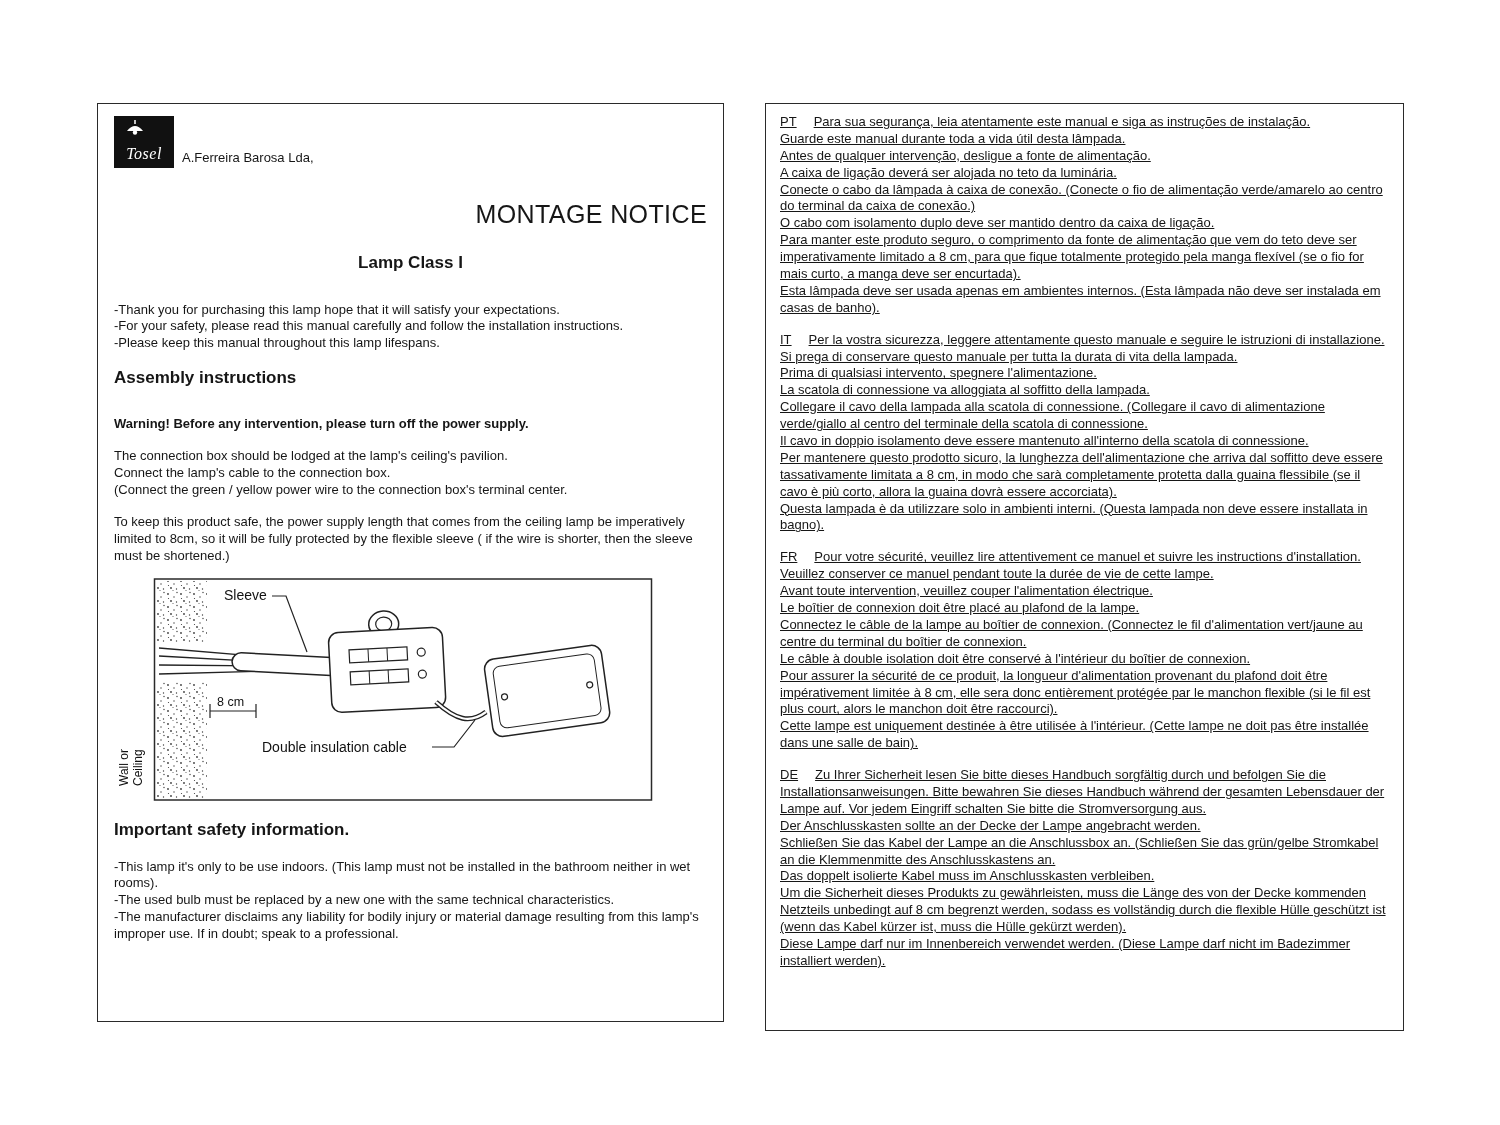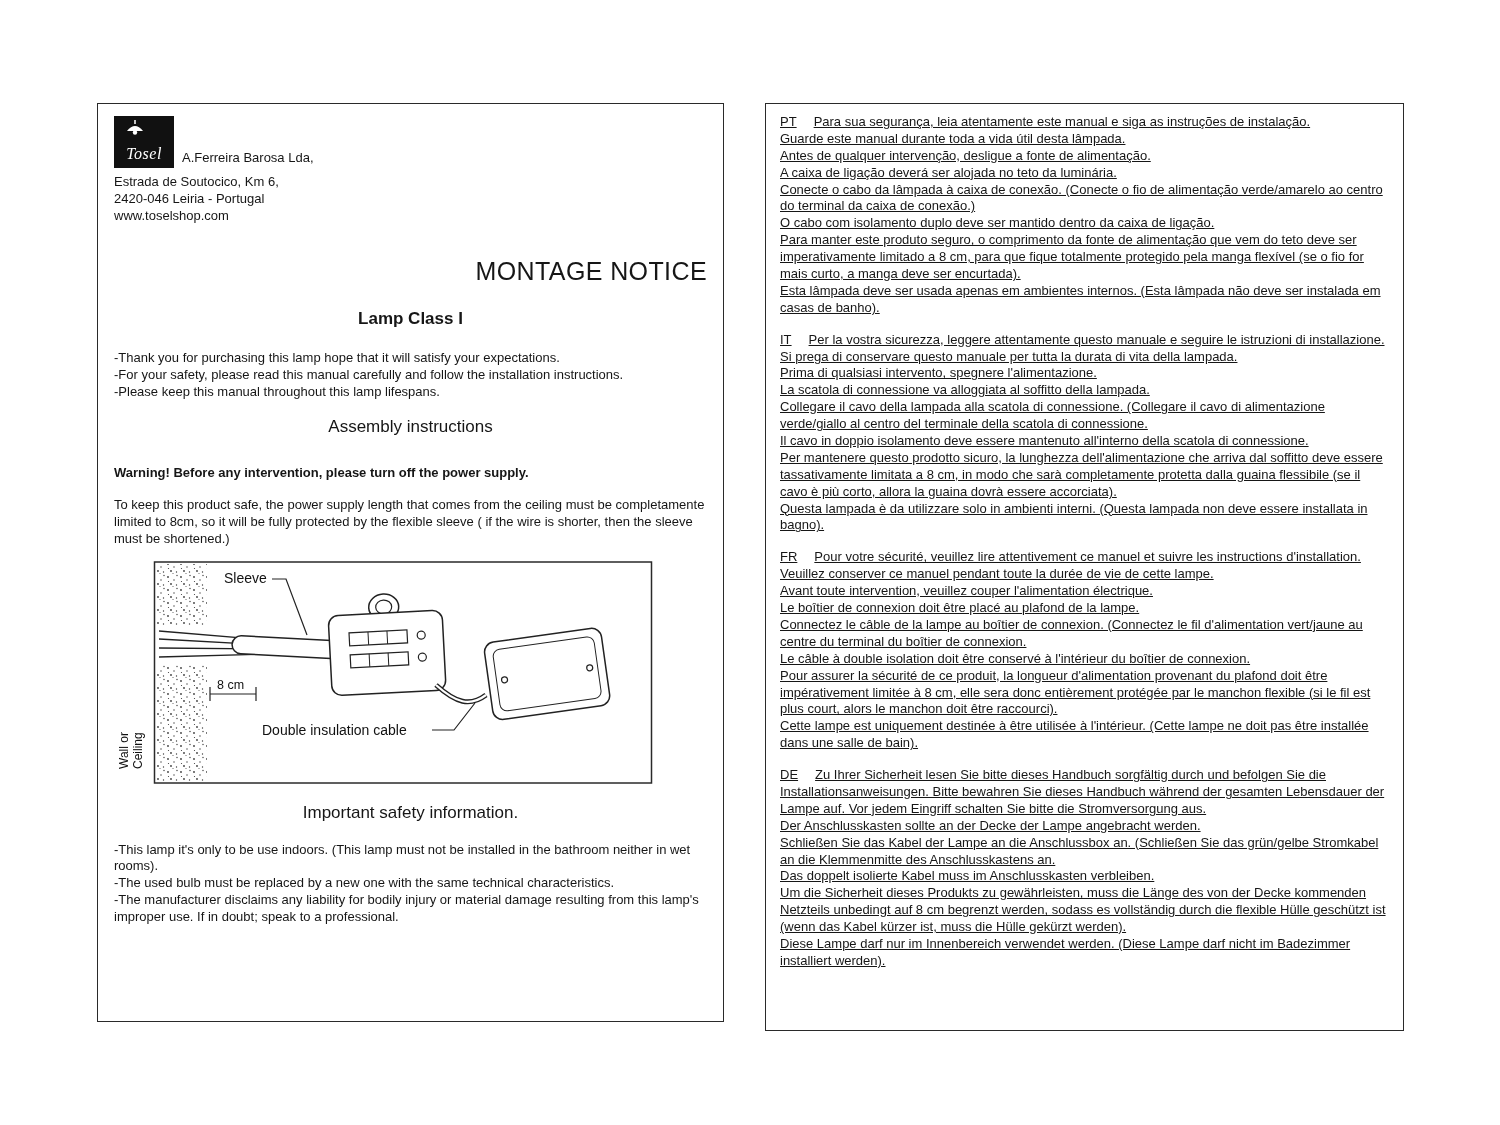--- a/index.html
+++ b/index.html
@@ -36,22 +36,22 @@
     font-size: 16px; letter-spacing: 0.5px;
   }
   .company-name { padding-bottom: 1px; }
   .address { margin-top: 6px; white-space: pre-line; }
   .doc-title {
     text-align: right; font-size: 25px; font-weight: 400;
     letter-spacing: 0.4px; margin-top: 30px;
   }
   .doc-subtitle { text-align: center; font-size: 17px; font-weight: 700; margin-top: 21px; }
   .pre { white-space: pre-line; }
-  .intro { margin-top: 20px; }
-  .section-heading { text-align: center; font-size: 17px; font-weight: 400; margin-top: 15px; }
+  .intro { margin-top: 28px; }
+  .section-heading { text-align: left; font-size: 17px; font-weight: 700; margin-top: 15px; }
   .warning { font-weight: 700; margin-top: 27px; }
   .block { margin-top: 15px; }
   .diagram { margin-top: 13px; }
   .safety-heading { margin-top: 13px; }
   .safety-text { margin-top: 17px; }
   .lang-section { white-space: pre-line; margin-bottom: 15px; text-decoration: underline; }
   .lang-section:last-child { margin-bottom: 0; }
   .lang-code { margin-right: 17px; }
   svg text { font-family: "Liberation Sans", sans-serif; }
 </style>
@@ -67,38 +67,38 @@
         <svg class="logo-lamp" width="22" height="16" viewBox="0 0 22 16">
           <line x1="11" y1="0" x2="11" y2="4" stroke="#fff" stroke-width="1.5"></line>
           <path d="M3 11 Q11 1 19 11 Z" fill="#fff"></path>
           <circle cx="11" cy="12.5" r="2.2" fill="#fff"></circle>
         </svg>
         <span class="logo-text">Tosel</span>
       </div>
       <div class="company-name">A.Ferreira Barosa Lda,</div>
     </div>
 
-    <div class="address pre">Estrada de Soutocico, Km 6,
-2420-046 Leiria - Portugal
-www.toselshop.com</div>
 
     <h1 class="doc-title">MONTAGE NOTICE</h1>
     <h2 class="doc-subtitle">Lamp Class I</h2>
 
     <p class="pre intro">-Thank you for purchasing this lamp hope that it will satisfy your expectations.
 -For your safety, please read this manual carefully and follow the installation instructions.
 -Please keep this manual throughout this lamp lifespans.</p>
 
     <h2 class="section-heading">Assembly instructions</h2>
 
     <p class="warning">Warning! Before any intervention, please turn off the power supply.</p>
 
-
-
-    <p class="block">To keep this product safe, the power supply length that comes from the ceiling must be completamente limited to 8cm, so it will be fully protected by the flexible sleeve ( if the wire is shorter, then the sleeve must be shortened.)</p>
+    <p class="pre block">The connection box should be lodged at the lamp's ceiling's pavilion.
+Connect the lamp's cable to the connection box.
+(Connect the green / yellow power wire to the connection box's terminal center.</p>
+
+
+    <p class="block">To keep this product safe, the power supply length that comes from the ceiling lamp be imperatively limited to 8cm, so it will be fully protected by the flexible sleeve ( if the wire is shorter, then the sleeve must be shortened.)</p>
 
     <div class="diagram">
       <svg width="540" height="224" viewBox="0 0 540 224">
         <defs>
           <pattern id="speck" width="13" height="13" patternUnits="userSpaceOnUse">
             <circle cx="2" cy="3" r="0.9" fill="#3c3c3c"></circle>
             <circle cx="8" cy="6" r="0.7" fill="#3c3c3c"></circle>
             <circle cx="11" cy="1.5" r="0.7" fill="#3c3c3c"></circle>
             <circle cx="5" cy="10" r="0.9" fill="#3c3c3c"></circle>
             <circle cx="10.5" cy="11" r="0.7" fill="#3c3c3c"></circle>

